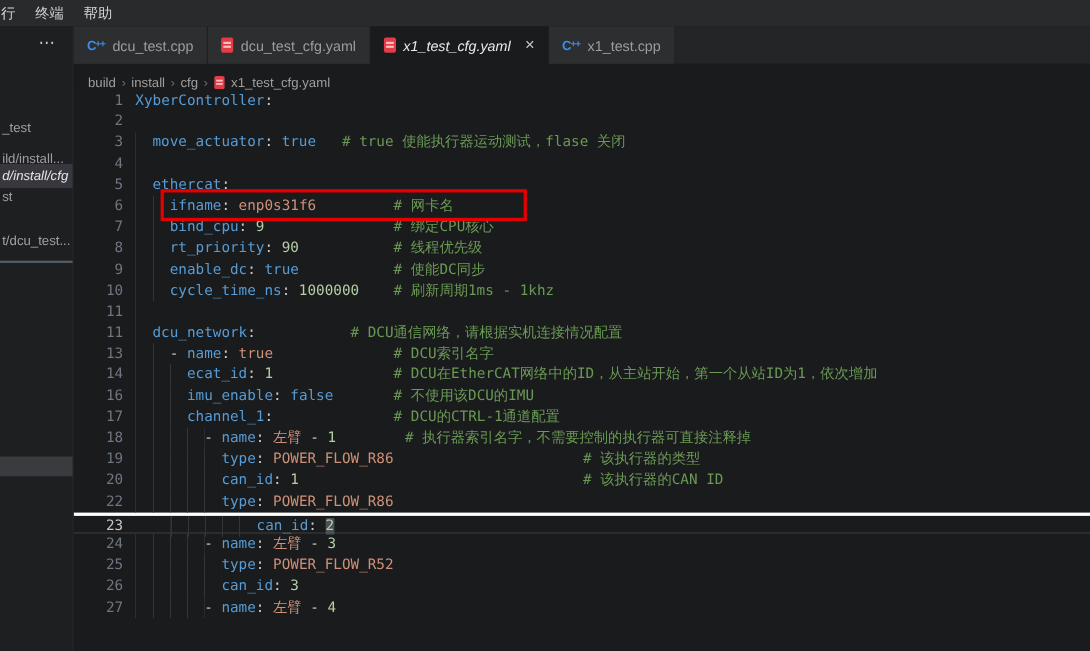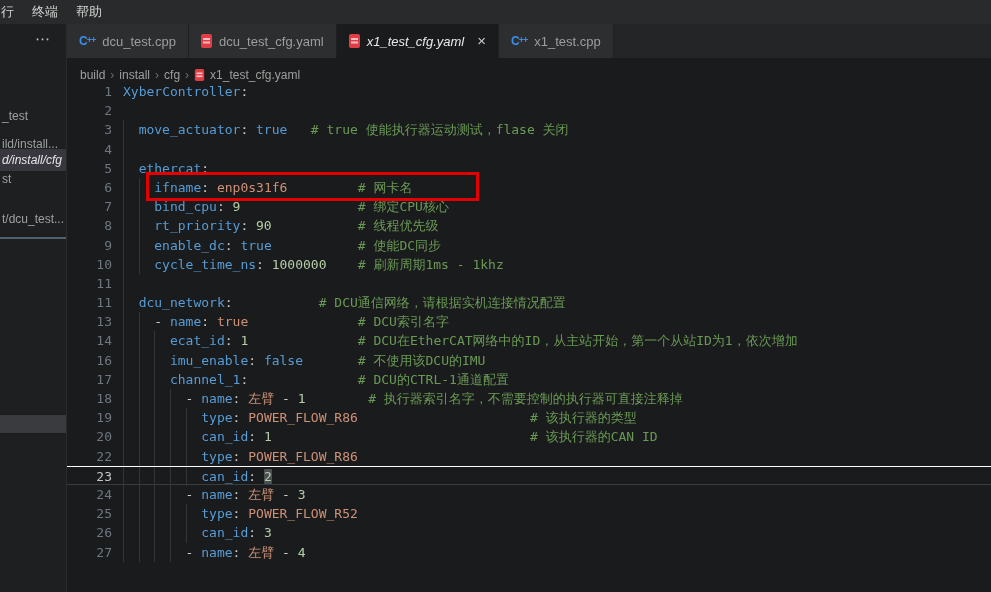--- a/index.html
+++ b/index.html
@@ -52,21 +52,21 @@
   #breadcrumb .yicon { transform:scale(.85); }
 
   
   #editor { position:relative; height:534px; overflow:hidden;
             font-family:"DejaVu Sans Mono","Liberation Mono", monospace; font-size:13px; }
   .line { display:flex; height:19.2px; line-height:19.2px; white-space:pre; }
   .ln { width:45px; flex:none; text-align:right; color:#6e7681; }
   .code { margin-left:11px; white-space:pre; color:#d4d4d4; }
   .ind { display:inline-block; height:19.2px; vertical-align:top;
          background:repeating-linear-gradient(to right,#333637 0 1px,transparent 1px 2ch); }
-  .line.cur { border-top:1px solid #ffffff; border-bottom:1px solid #3c3c3c; }
+  .line.cur { border-top:3px solid #ffffff; border-bottom:1px solid #3c3c3c;gap:32px; }
   .line.cur .ln { color:#c6c6c6; }
   .c-key { color:#569cd6; } .c-pun { color:#cccccc; } .c-str { color:#ce9178; }
   .c-num { color:#b5cea8; } .c-kw  { color:#569cd6; } .c-com { color:#6a9955; }
   .occ { background:#4b5054; border-radius:1px; }
 
   #redbox { position:absolute; border:3px solid #e40000; pointer-events:none; }
 </style>
 </head>
 <body>
 

